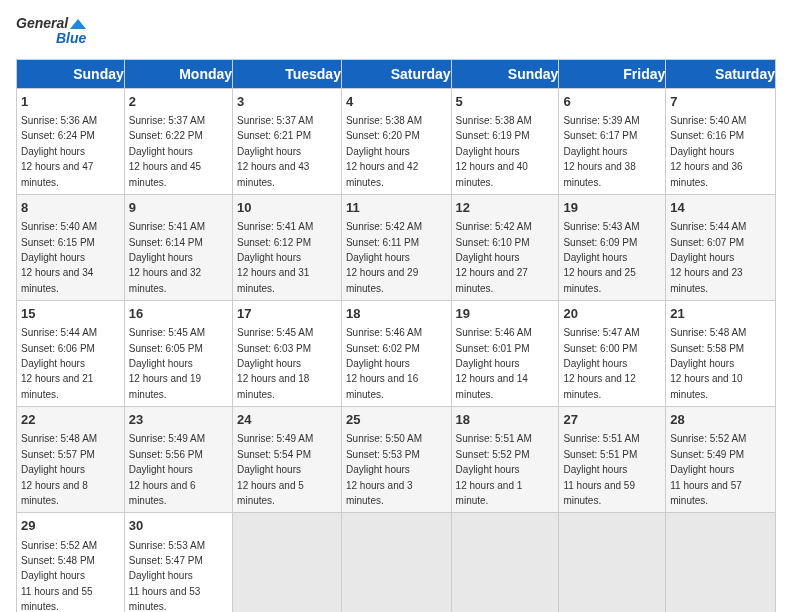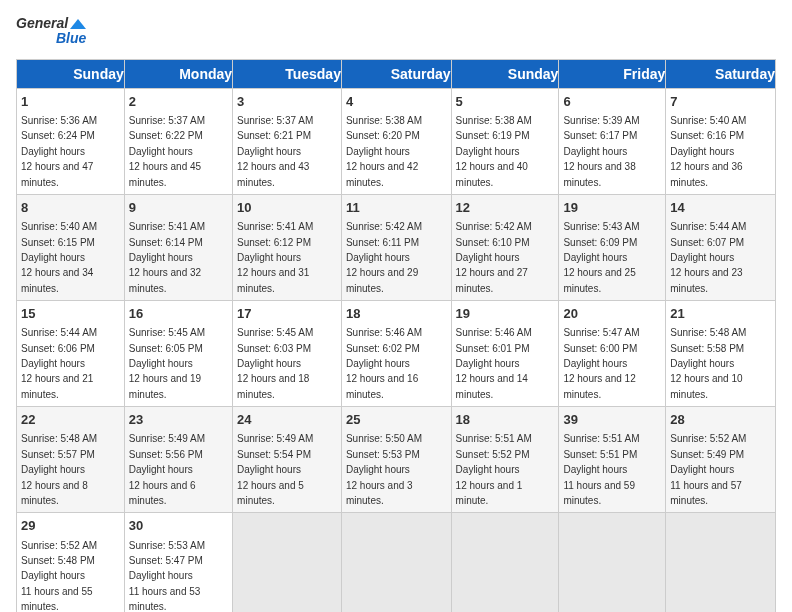--- a/index.html
+++ b/index.html
@@ -132,21 +132,21 @@
         <td><span class="day-num">19</span><span class="day-info">Sunrise: 5:46 AM<br>Sunset: 6:01 PM<br>Daylight hours<br>12 hours and 14 minutes.</span></td>
         <td><span class="day-num">20</span><span class="day-info">Sunrise: 5:47 AM<br>Sunset: 6:00 PM<br>Daylight hours<br>12 hours and 12 minutes.</span></td>
         <td><span class="day-num">21</span><span class="day-info">Sunrise: 5:48 AM<br>Sunset: 5:58 PM<br>Daylight hours<br>12 hours and 10 minutes.</span></td>
       </tr>
       <tr>
         <td><span class="day-num">22</span><span class="day-info">Sunrise: 5:48 AM<br>Sunset: 5:57 PM<br>Daylight hours<br>12 hours and 8 minutes.</span></td>
         <td><span class="day-num">23</span><span class="day-info">Sunrise: 5:49 AM<br>Sunset: 5:56 PM<br>Daylight hours<br>12 hours and 6 minutes.</span></td>
         <td><span class="day-num">24</span><span class="day-info">Sunrise: 5:49 AM<br>Sunset: 5:54 PM<br>Daylight hours<br>12 hours and 5 minutes.</span></td>
         <td><span class="day-num">25</span><span class="day-info">Sunrise: 5:50 AM<br>Sunset: 5:53 PM<br>Daylight hours<br>12 hours and 3 minutes.</span></td>
         <td><span class="day-num">18</span><span class="day-info">Sunrise: 5:51 AM<br>Sunset: 5:52 PM<br>Daylight hours<br>12 hours and 1 minute.</span></td>
-        <td><span class="day-num">39</span><span class="day-info">Sunrise: 5:51 AM<br>Sunset: 5:51 PM<br>Daylight hours<br>11 hours and 59 minutes.</span></td>
+        <td><span class="day-num">27</span><span class="day-info">Sunrise: 5:51 AM<br>Sunset: 5:51 PM<br>Daylight hours<br>11 hours and 59 minutes.</span></td>
         <td><span class="day-num">28</span><span class="day-info">Sunrise: 5:52 AM<br>Sunset: 5:49 PM<br>Daylight hours<br>11 hours and 57 minutes.</span></td>
       </tr>
       <tr>
         <td><span class="day-num">29</span><span class="day-info">Sunrise: 5:52 AM<br>Sunset: 5:48 PM<br>Daylight hours<br>11 hours and 55 minutes.</span></td>
         <td><span class="day-num">30</span><span class="day-info">Sunrise: 5:53 AM<br>Sunset: 5:47 PM<br>Daylight hours<br>11 hours and 53 minutes.</span></td>
         <td class="empty"></td>
         <td class="empty"></td>
         <td class="empty"></td>
         <td class="empty"></td>
         <td class="empty"></td>

